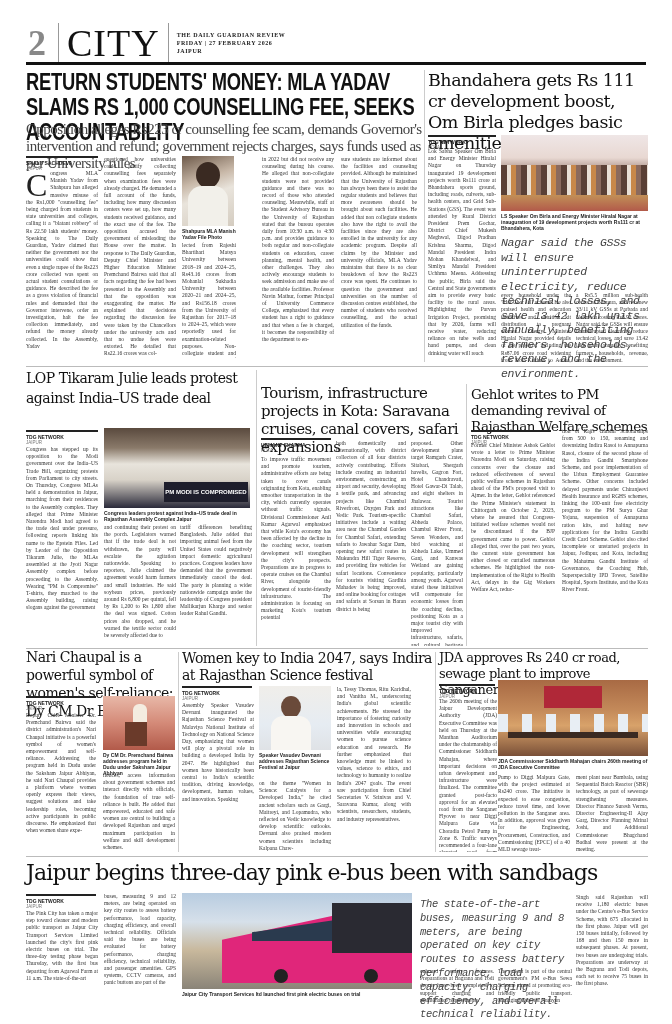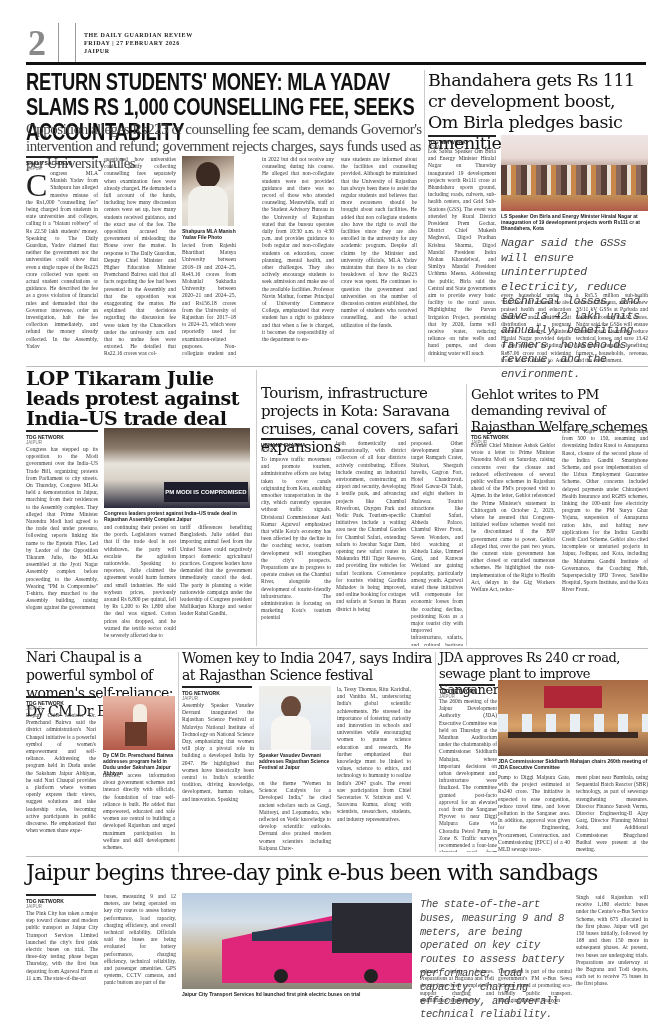--- a/index.html
+++ b/index.html
@@ -24,20 +24,21 @@
 .pull{font-family:Liberation Mono, monospace;font-style:italic;color:#444;font-size:11.5px;line-height:14.5px;letter-spacing:-.3px}
 .vrule{position:absolute;width:1px;background:#ccc}
 .hrule{position:absolute;height:1px;background:#bbb}
 </style>
 </head>
 <body>
 
 <div class="abs mast">
   <div class="pg">2</div>
   <div class="sep"></div>
+  <div class="sec">CITY</div>
   <div class="sep"></div>
   <div class="info">
     <div>THE DAILY GUARDIAN REVIEW</div>
     <div>FRIDAY | 27 FEBRUARY 2026</div>
     <div>JAIPUR</div>
   </div>
 </div>
 <div class="abs rule-top"></div>
 
 <div class="abs hl-lead">RETURN STUDENTS' MONEY: MLA YADAV SLAMS RS 1,000 COUNSELLING FEE, SEEKS ACCOUNTABILITY</div>
@@ -70,21 +71,21 @@
 <div class="abs photo" style="left:501px;top:135px;width:147px;height:76px;background:linear-gradient(180deg,#efe6e6 0%,#e8d8d2 30%,#8a6e62 55%,#c49a5a 75%,#b25a4a 100%);">
   <div style="position:absolute;left:0;right:0;top:30px;height:30px;background:repeating-linear-gradient(90deg,#5a4036 0 6px,#e9e0d6 6px 10px,#c8884a 10px 15px,#8a6a5e 15px 20px);"></div>
 </div>
 <div class="abs cap" style="left:501px;top:213px;width:147px;">LS Speaker Om Birla and Energy Minister Hiralal Nagar at inauguration of 19 development projects worth Rs111 cr at Bhandahera, Kota</div>
 <div class="abs pull" style="left:501px;top:236px;width:147px;">Nagar said the GSSs will ensure uninterrupted electricity, reduce technical losses, and save 13.42 lakh units annually, benefiting farmers, households, revenue, and the environment.</div>
 <div class="abs col" style="left:501px;top:292px;width:70px;height:72px;">every household under the "Har Ghar Jal" scheme. He also praised health and education initiatives and nutrition kit distribution to pregnant women. Energy Minister Hiralal Nagar provided details of the projects, including the Rs87.06 crore road widening from Kota-Kaithun to Adusa, newly constructed culverts in several villages,</div>
 <div class="abs col" style="left:576px;top:292px;width:72px;height:72px;">a Rs5.5 million sub-health center at Bhaunra, and two new 33/11 kV GSSs at Parbada and Neemoda costing Rs8.92 crores. Nagar said the GSSs will ensure uninterrupted electricity, reduce technical losses, and save 13.42 lakh units annually, benefiting farmers, households, revenue, and the environment.</div>
 
 <div class="hrule" style="left:26px;top:366px;width:622px;"></div>
 
-<div class="abs hl" style="left:26px;top:368px;width:230px;font-size:19px;line-height:20px;font-weight:bold;">LOP Tikaram Julie leads protest against India–US trade deal</div>
+<div class="abs hl" style="left:26px;top:368px;width:230px;font-size:14px;line-height:20px;">LOP Tikaram Julie leads protest against India–US trade deal</div>
 <div class="abs byline" style="left:26px;top:430px;width:72px;">
   <span>TDG NETWORK</span>
   <span class="loc">JAIPUR</span>
 </div>
 <div class="abs col" style="left:26px;top:446px;width:72px;height:200px;">Congress has stepped up its opposition to the Modi government over the India–US Trade Bill, organizing protests from Parliament to city streets. On Thursday, Congress MLAs held a demonstration in Jaipur, marching from their residences to the Assembly complex. They alleged that Prime Minister Narendra Modi had agreed to the trade deal under pressure, following reports linking his name to the Epstein Files. Led by Leader of the Opposition Tikaram Julie, the MLAs assembled at the Jyoti Nagar Assembly complex before proceeding to the Assembly. Wearing "PM is Compromise" T-shirts, they marched to the Assembly building, raising slogans against the government</div>
 <div class="abs photo" style="left:104px;top:428px;width:146px;height:80px;background:linear-gradient(180deg,#5a4a3e 0%,#8a7a6a 25%,#e8e4dc 45%,#d8d2c8 65%,#2a2a3a 100%);">
   <div style="position:absolute;left:60px;bottom:6px;width:84px;height:20px;background:#1e1e2c;color:#fff;font-family:'Liberation Sans',sans-serif;font-size:6px;font-weight:bold;line-height:20px;text-align:center;">PM MODI IS COMPROMISED</div>
 </div>
 <div class="abs cap" style="left:104px;top:510px;width:146px;">Congress leaders protest against India–US trade deal in Rajasthan Assembly Complex Jaipur</div>
 <div class="abs col" style="left:104px;top:524px;width:72px;height:122px;">and continuing their protest on the porch. Legislators warned that if the trade deal is not withdrawn, the party will escalate the agitation nationwide. Speaking to reporters, Julie claimed the agreement would harm farmers and small industries. He said soybean prices, previously around Rs 6,800 per quintal, fell by Rs 1,200 to Rs 1,800 after the deal was signed. Cotton prices also dropped, and he warned the textile sector could be severely affected due to</div>

